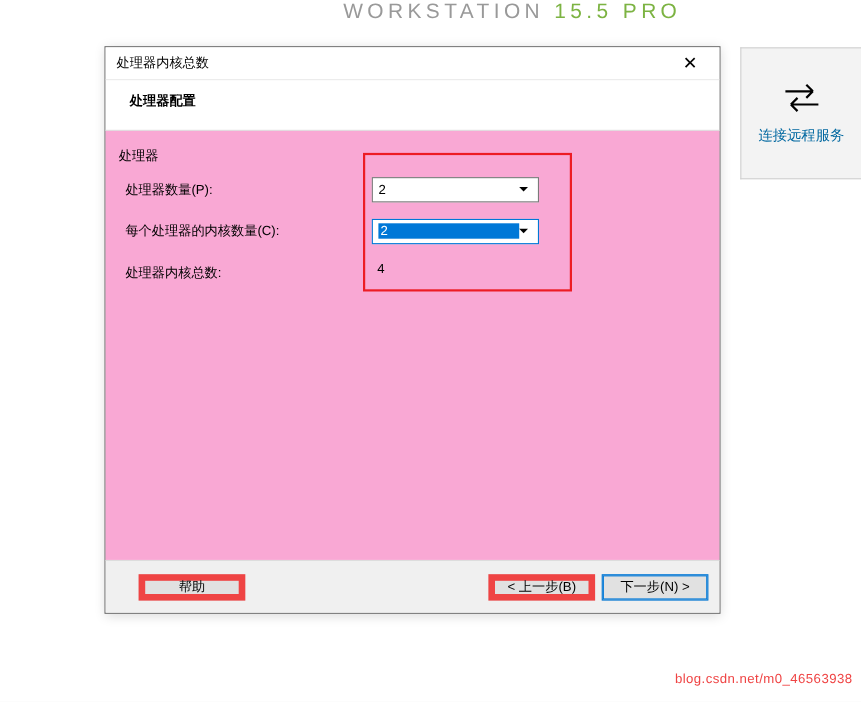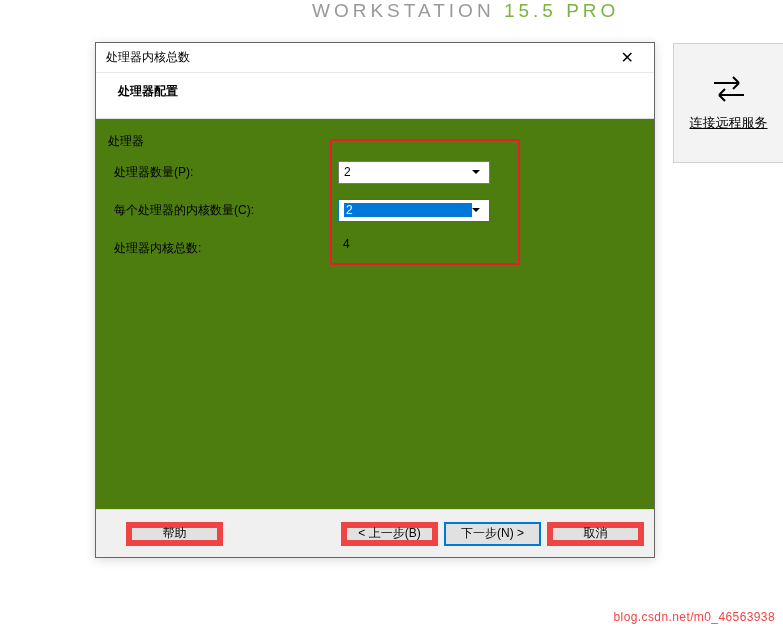--- a/index.html
+++ b/index.html
@@ -1,29 +1,29 @@
 <!DOCTYPE html>
 <html><head>
   <meta charset="utf-8">
   <style>
     * { box-sizing: border-box; margin: 0; padding: 0; font-family: "Microsoft YaHei", "SimSun", Arial, sans-serif; }
     body { width: 783px; height: 638px; background: #fff; position: relative; overflow: hidden; }
     .bg-title { position: absolute; top: 0; left: 312px; font-size: 19px; letter-spacing: 4px; color: #999; font-weight: 300; }
     .bg-title .green { color: #7cb342; }
     .right-panel { position: absolute; top: 43px; right: 0; width: 110px; height: 120px; background: #f3f3f3; border: 1px solid #d0d0d0; border-right: none; display: flex; flex-direction: column; align-items: center; justify-content: center; gap: 10px; }
     .arrows-icon svg { display: block; }
-    .right-panel-label { font-size: 13px; color: #000000; text-decoration: underline; }
+    .right-panel-label { font-size: 13px; color: #0369a1; }
     .dialog { position: absolute; top: 42px; left: 95px; width: 560px; height: 516px; background: #f0f0f0; border: 1px solid #666; box-shadow: 0 2px 10px rgba(0,0,0,0.15); display: flex; flex-direction: column; }
     .dialog-titlebar { height: 30px; background: #fff; display: flex; align-items: center; justify-content: space-between; padding: 0 10px 0 10px; border-bottom: 1px solid #e8e8e8; }
     .dialog-title { font-size: 12px; color: #000; }
     .close-btn { font-size: 16px; color: #000; padding: 2px 10px; cursor: pointer; font-family: Arial; }
     .dialog-header { background: #fff; padding: 10px 10px 14px 22px; border-bottom: 1px solid #ddd; }
     .dialog-header-title { font-size: 12px; font-weight: bold; color: #000; margin-bottom: 4px; }
     .dialog-header-sub { font-size: 12px; color: #000; padding-left: 24px; }
-    .dialog-body { flex: 1; padding: 14px 12px; position: relative; background: #4d7c0f; }
+    .dialog-body { flex: 1; padding: 14px 12px; position: relative; background: #f9a8d4; }
     .group-label { font-size: 12px; color: #000; margin-bottom: 10px; }
     .form-row { display: flex; align-items: center; height: 24px; margin-bottom: 14px; }
     .form-label { width: 230px; font-size: 12px; color: #000; padding-left: 6px; }
     .form-control { width: 152px; height: 23px; }
     .select { width: 100%; height: 100%; background: #fff; border: 1px solid #7a7a7a; font-size: 12px; padding: 0 5px; display: flex; align-items: center; justify-content: space-between; position: relative; }
     .select.focused { border: 1px solid #0078d7; }
     .select-value { flex: 1; }
     .select-value.highlighted { background: #0078d7; color: #fff; padding: 0 2px; }
     .chevron { width: 0; height: 0; border-left: 4px solid transparent; border-right: 4px solid transparent; border-top: 4px solid #000; margin-right: 4px; }
     .static-value { font-size: 12px; color: #000; padding-left: 5px; }
@@ -90,17 +90,16 @@
       <div class="form-control static-value">4</div>
     </div>
 
     <div class="highlight-box"></div>
   </div>
   <div class="dialog-footer">
     <button class="btn btn-help">帮助</button>
     <div class="footer-spacer"></div>
     <button class="btn">&lt; 上一步(B)</button>
     <button class="btn default">下一步(N) &gt;</button>
-    <button class="btn">取消</button>
   </div>
 </div>
 
 <div class="watermark">blog.csdn.net/m0_46563938</div>
 
 </body></html>

